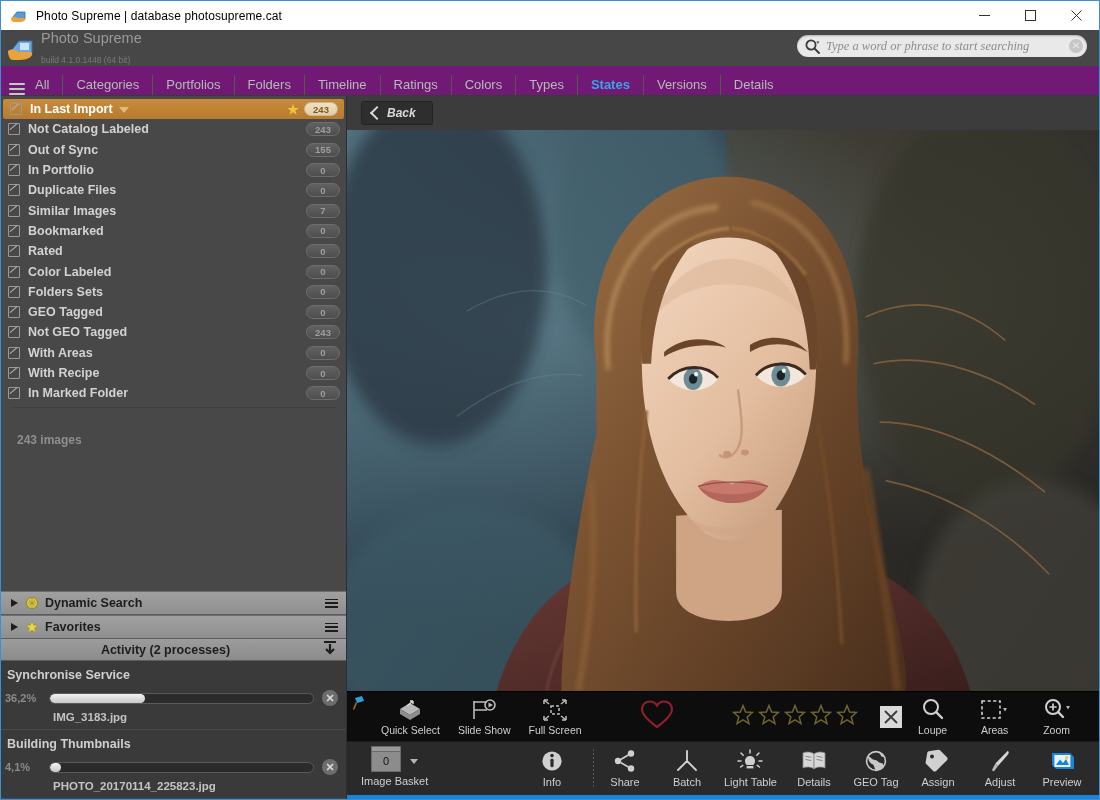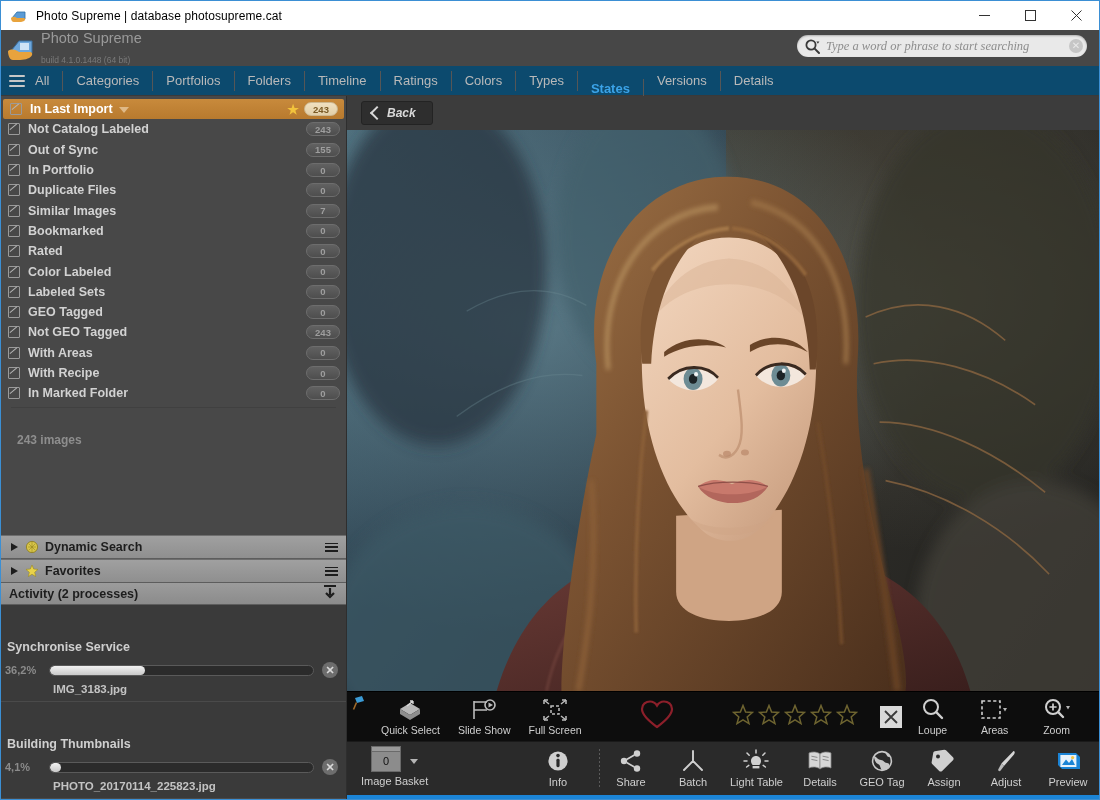--- a/index.html
+++ b/index.html
@@ -72,22 +72,22 @@
   .search-clear {
     width: 14px; height: 14px; border-radius: 50%;
     background: #c6c6c6; color: #e9e9e9;
     display: flex; align-items: center; justify-content: center;
     font-size: 10px; flex: 0 0 auto; line-height: 1;
   }
 
   
   .navbar {
     height: 30px; min-height: 30px;
-    background: #0c4a6e;
-    display: flex; align-items: center;
+    background: #701a75;
+    display: flex; align-items: flex-end;
     padding-left: 6px;
     border-bottom: 1px solid #3a3a3a;
   }
   .hamburger { width: 16px; height: 12px; margin: 0 8px 0 2px;
     display: flex; flex-direction: column; justify-content: space-between; flex:0 0 auto;}
   .hamburger i { display:block; height: 2px; background: #c7c7c7; border-radius: 1px; }
   .navtab {
     font-size: 13px; color: #b9b9b9;
     padding: 0 13px; height: 20px; line-height: 20px;
     border-right: 1px solid #565656;
@@ -170,25 +170,25 @@
   .panel-bar .plabel { flex: 1; }
   .panel-menu { display:flex;flex-direction:column;justify-content:space-between;width:13px;height:9px;flex:0 0 auto;}
   .panel-menu i { height:1.6px; background:#1d1d1d; display:block;}
 
   .activity-bar {
     height: 22px; display: flex; align-items: center;
     background: linear-gradient(#9c9c9c, #8b8b8b);
     border-bottom: 1px solid #5d5d5d;
     padding: 0 8px 0 8px; color: #1d1d1d; font-size: 12.5px;
   }
-  .activity-bar .alabel { flex: 1; }
+  .activity-bar .alabel { flex: 1; text-align: center; }
 
   .activity-body { background: #3a3a3a; }
   .task { padding: 7px 0 6px 0; border-bottom: 1px solid #4a4a4a; }
-  .task-title { color: #cfcfcf; font-size: 12.5px; padding: 0 0 8px 6px; margin-top: 28px; }
+  .task-title { color: #cfcfcf; font-size: 12.5px; padding: 0 0 8px 6px; }
   .task-row { display: flex; align-items: center; padding: 0 8px 0 4px; }
   .task-pct { width: 44px; color: #8b8b8b; font-size: 11px; flex: 0 0 auto; }
   .bar-track {
     flex: 1; height: 11px; border-radius: 6px;
     background: #2b2b2b; border: 1px solid #5a5a5a;
     overflow: hidden; position: relative;
   }
   .bar-fill { height: 100%; border-radius: 6px; background: linear-gradient(#f2f2f2, #c9c9c9); min-width: 11px; }
   .task-cancel {
     width: 16px; height: 16px; margin-left: 8px; border-radius: 50%;
@@ -253,21 +253,21 @@
   }
   .basket-box {
     width: 30px; height: 22px; background: #8c8c8c; border: 1px solid #6a6a6a;
     color: #111; font-size: 11px; display:flex;align-items:center;justify-content:center;
     position: relative;
   }
   .basket-box::before{content:"";position:absolute;left:-1px;right:-1px;top:-5px;height:4px;background:#9a9a9a;border:1px solid #6a6a6a;}
   .basket-lbl { font-size: 11px; color: #cfcfcf; }
   .vdot { width: 1px; height: 40px; margin-left: 10px;
     background: repeating-linear-gradient(#5a5a5a 0 2px, transparent 2px 4px); }
-  .t2-right { margin-left: auto; display: flex; }
+  .t2-right { margin-left: auto; display: flex; padding-right: 6px; }
   .statusline { height: 4px; background: #1b84d6; }
 </style>
 </head>
 <body>
 
 <div class="app">
 
   <div class="titlebar">
     <span class="tb-icon">
       <svg width="18" height="18" viewBox="0 0 18 18">
@@ -386,21 +386,21 @@
             <span class="state-label">Rated</span>
             <span class="badge">0</span>
           </div>
           <div class="state-row">
             <span class="chk"></span>
             <span class="state-label">Color Labeled</span>
             <span class="badge">0</span>
           </div>
           <div class="state-row">
             <span class="chk"></span>
-            <span class="state-label">Labeled Sets</span>
+            <span class="state-label">Folders Sets</span>
             <span class="badge">0</span>
           </div>
           <div class="state-row">
             <span class="chk"></span>
             <span class="state-label">GEO Tagged</span>
             <span class="badge">0</span>
           </div>
           <div class="state-row">
             <span class="chk"></span>
             <span class="state-label">Not GEO Tagged</span>

